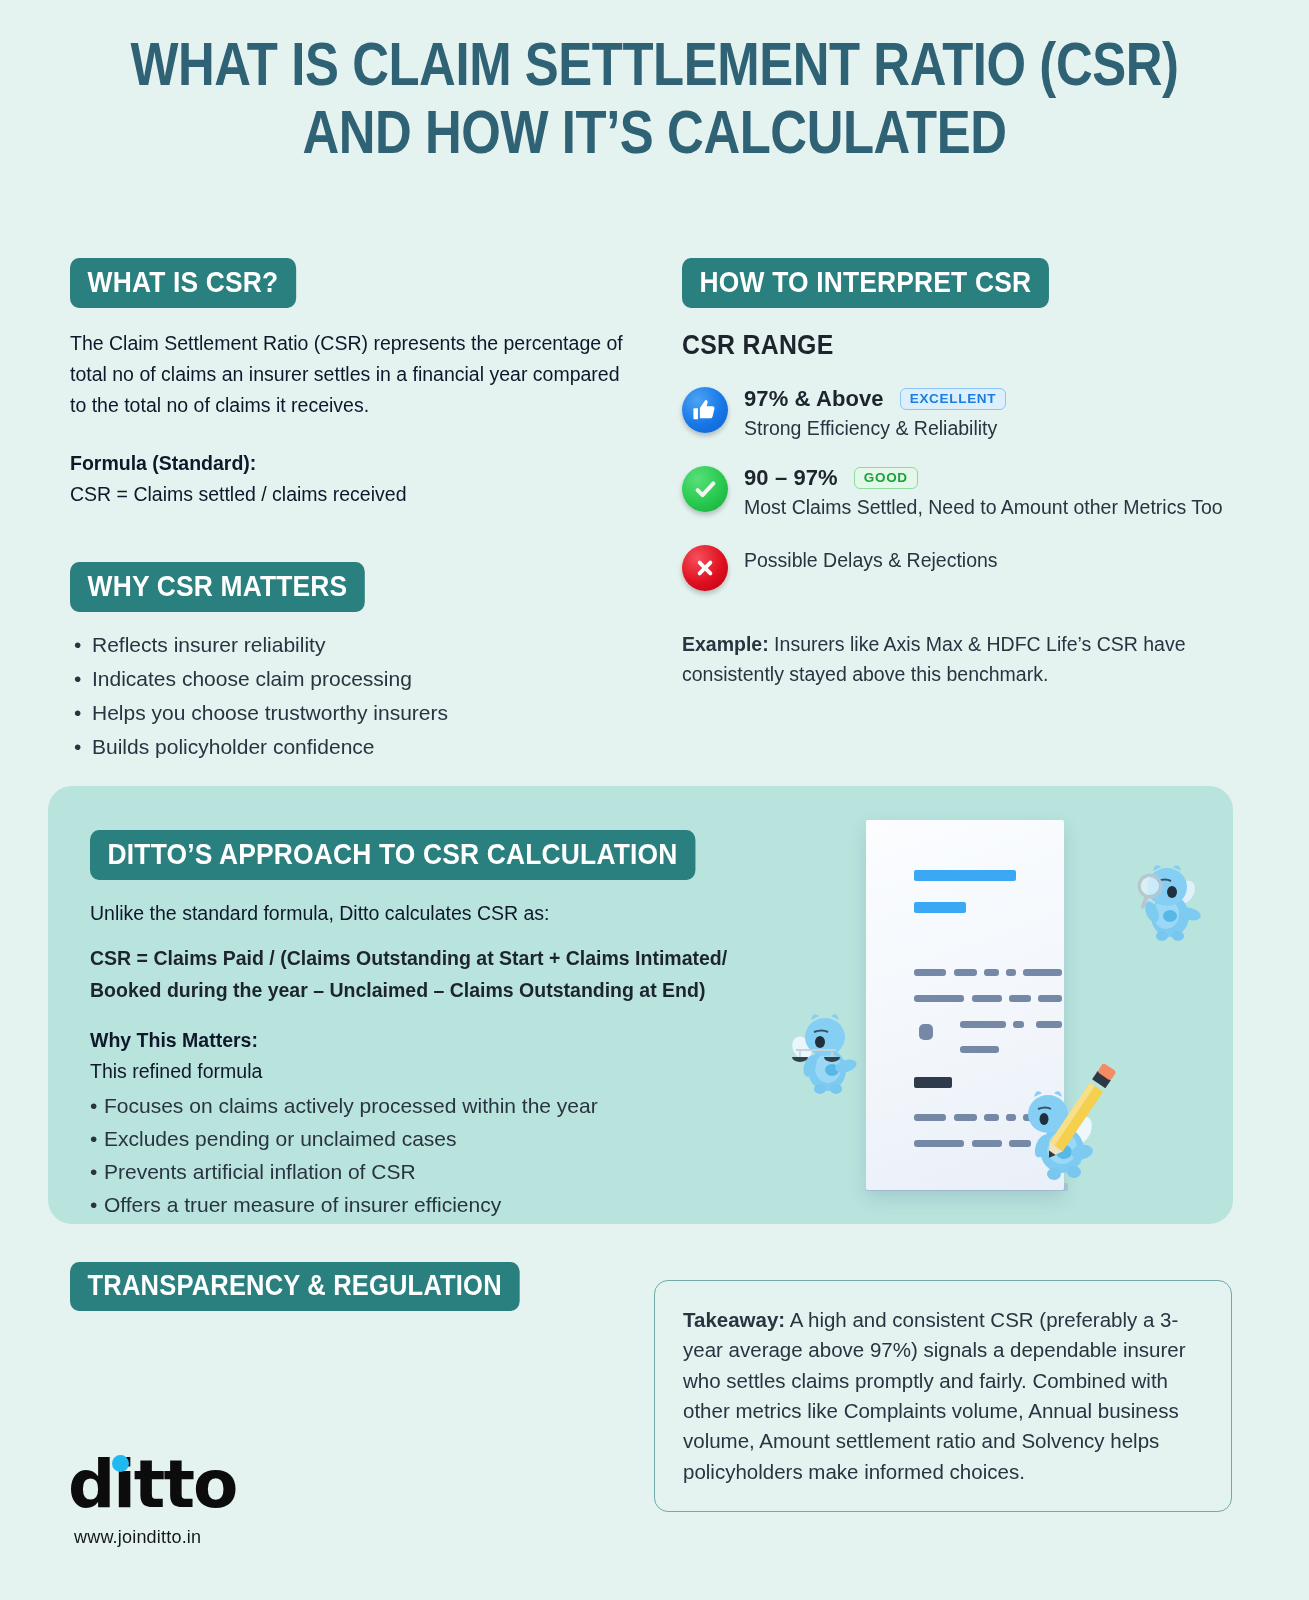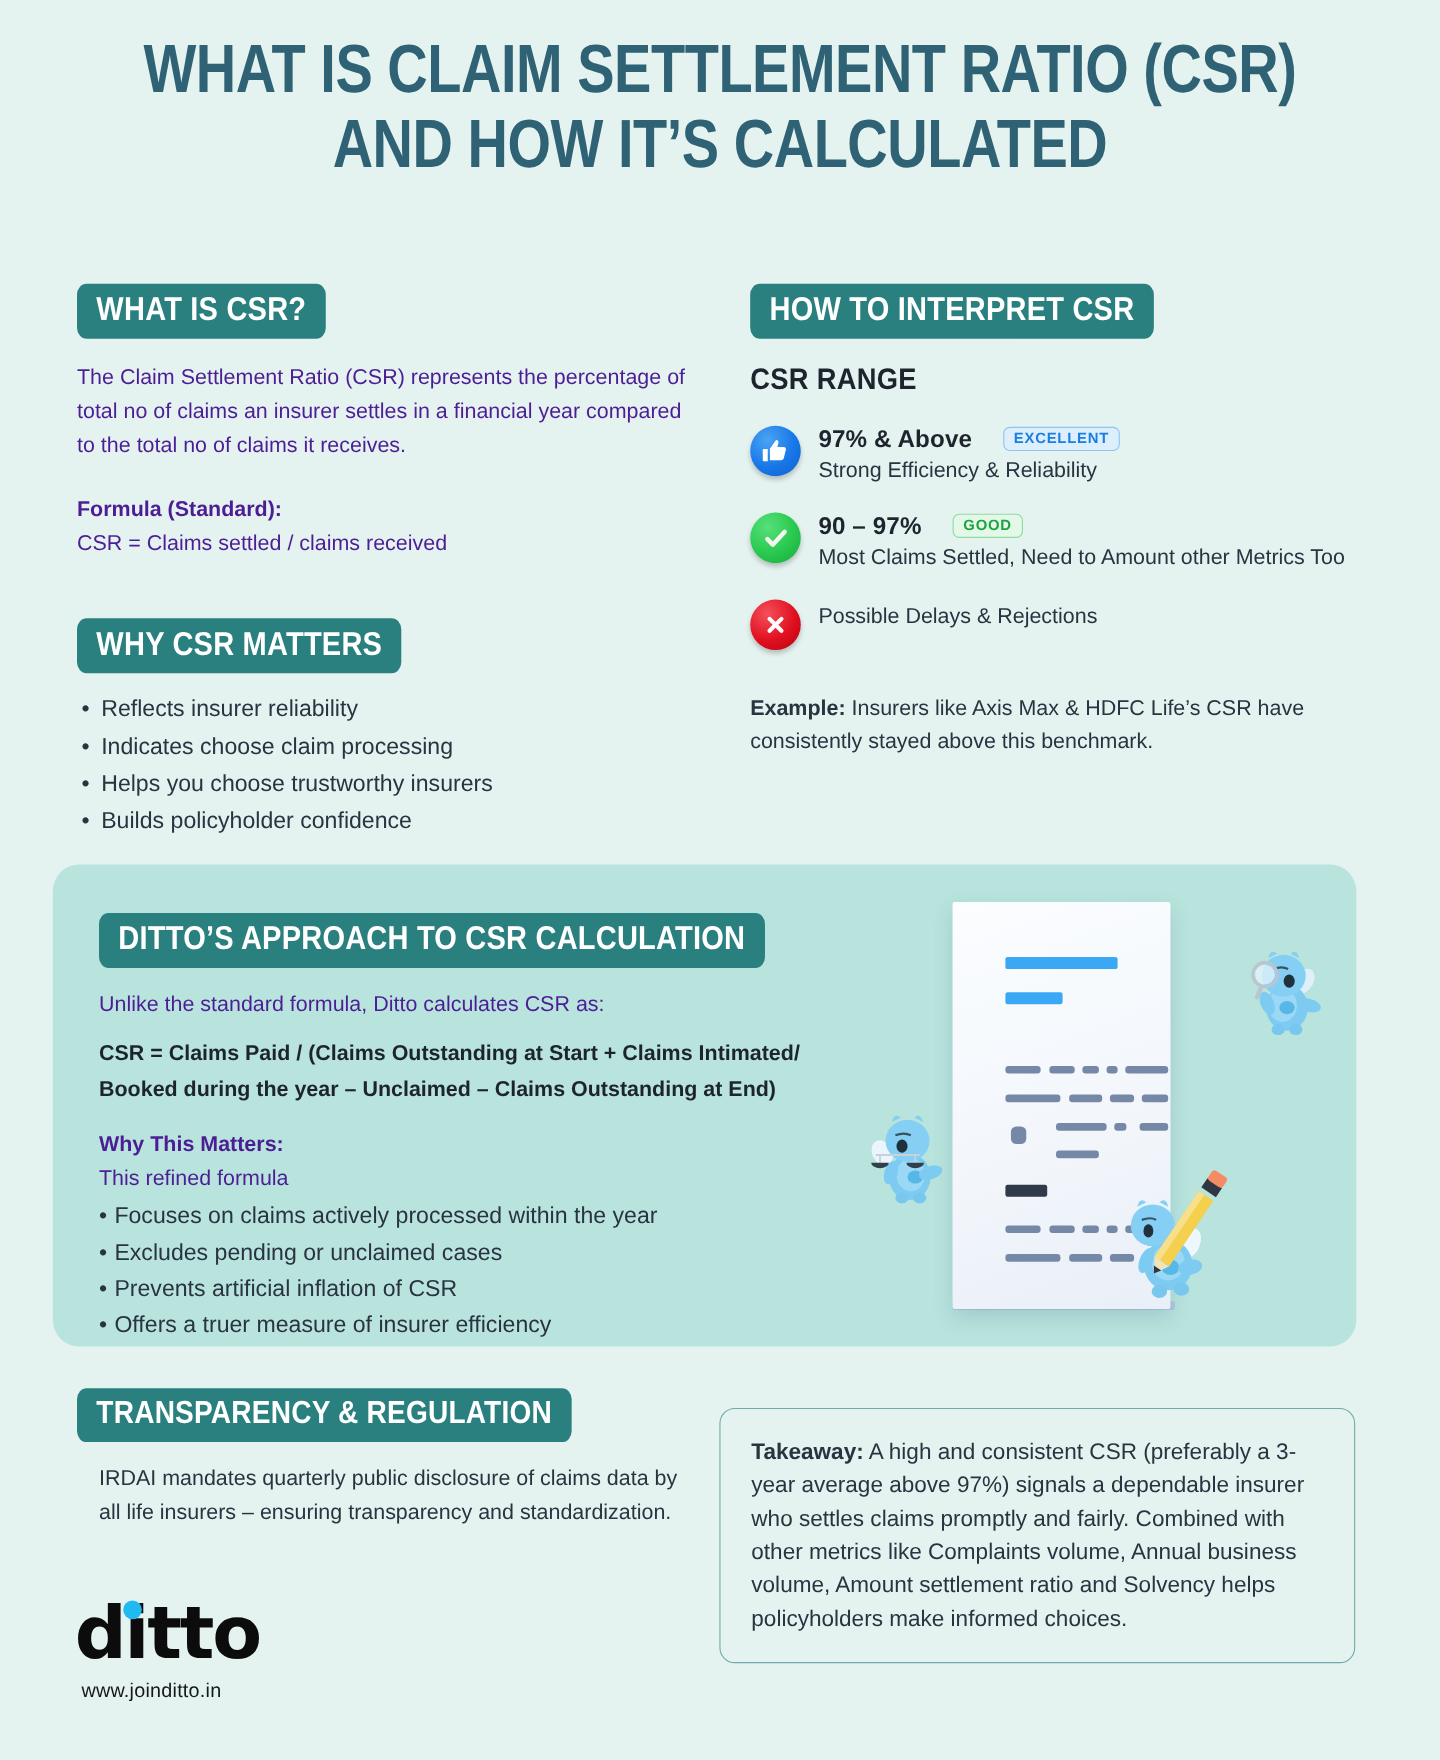--- a/index.html
+++ b/index.html
@@ -50,21 +50,21 @@
     font-size: 30px;
     line-height: 1;
     letter-spacing: 0.2px;
     transform: scaleX(0.88);
     transform-origin: left center;
     white-space: nowrap;
   }
 
   
   .body-txt {
-    color: #4c1d95;
+    color: #0f172a;
     font-size: 19.5px;
     line-height: 1.58;
   }
   .body-txt.b { font-weight: 700; }
 
   
   .col-left {
     position: absolute;
     left: 70px;
     top: 258px;
@@ -118,21 +118,21 @@
     display: flex; align-items: center; justify-content: center;
     margin-top: 2px;
     box-shadow: 0 3px 5px rgba(0,0,0,0.22);
   }
   .icon-thumb  { background: radial-gradient(circle at 34% 28%, #4ba4f2 0%, #1877e8 55%, #1060c9 100%); }
   .icon-check  { background: radial-gradient(circle at 34% 28%, #57e07a 0%, #28c94e 55%, #18a83c 100%); }
   .icon-cross  { background: radial-gradient(circle at 34% 28%, #f4505a 0%, #e01020 55%, #b8000f 100%); }
   .range-icon svg { display: block; }
 
   .range-body { flex: 1 1 auto; padding-top: 1px; }
-  .range-head { display: flex; align-items: center; gap: 28px; }
+  .range-head { display: flex; align-items: center; gap: 16px; }
   .range-title {
     font-weight: 700;
     font-size: 22px;
     color: #1d242e;
     letter-spacing: 0.1px;
     white-space: nowrap;
   }
   .tag {
     font-size: 13.5px;
     font-weight: 700;
@@ -508,21 +508,20 @@
               <path d="M52 77 l4 6 l4 -6 z" fill="#2f3742"></path>
             </g>
           </g>
         </svg>
       </div>
     </div>
   </div>
 
   <div class="transparency">
     <div class="pill">TRANSPARENCY &amp; REGULATION</div>
-    <p>IRDAI mandates quarterly public disclosure of claims data by all life insurers – ensuring transparency and standardization.</p>
   </div>
 
   <div class="takeaway">
     <p>
       <b>Takeaway:</b><span> A high and consistent CSR (preferably a 3-year average above 97%) signals a dependable insurer who settles claims promptly and fairly. Combined with other metrics like Complaints volume, Annual business volume, Amount settlement ratio and Solvency helps policyholders make informed choices.</span>
     </p>
   </div>
 
   <div class="logo-block">
     <div class="logo-word">ditto</div>

